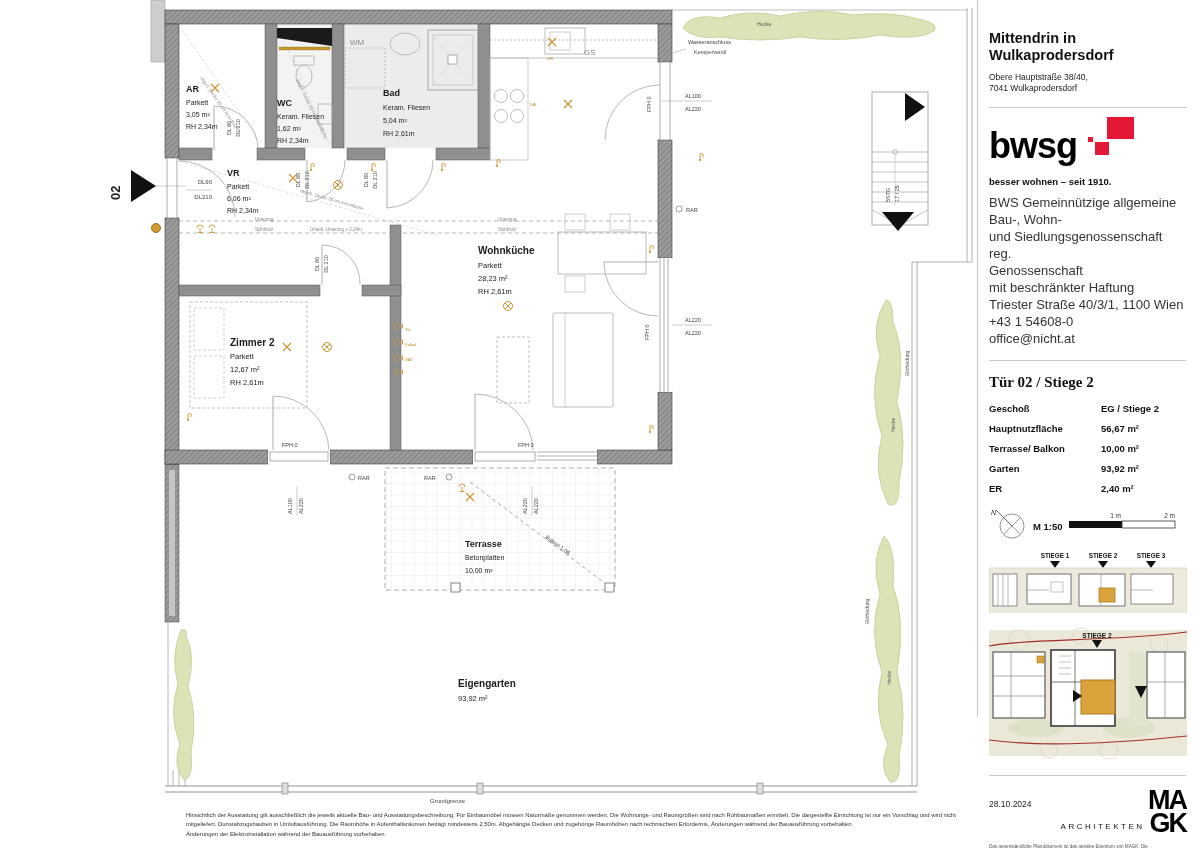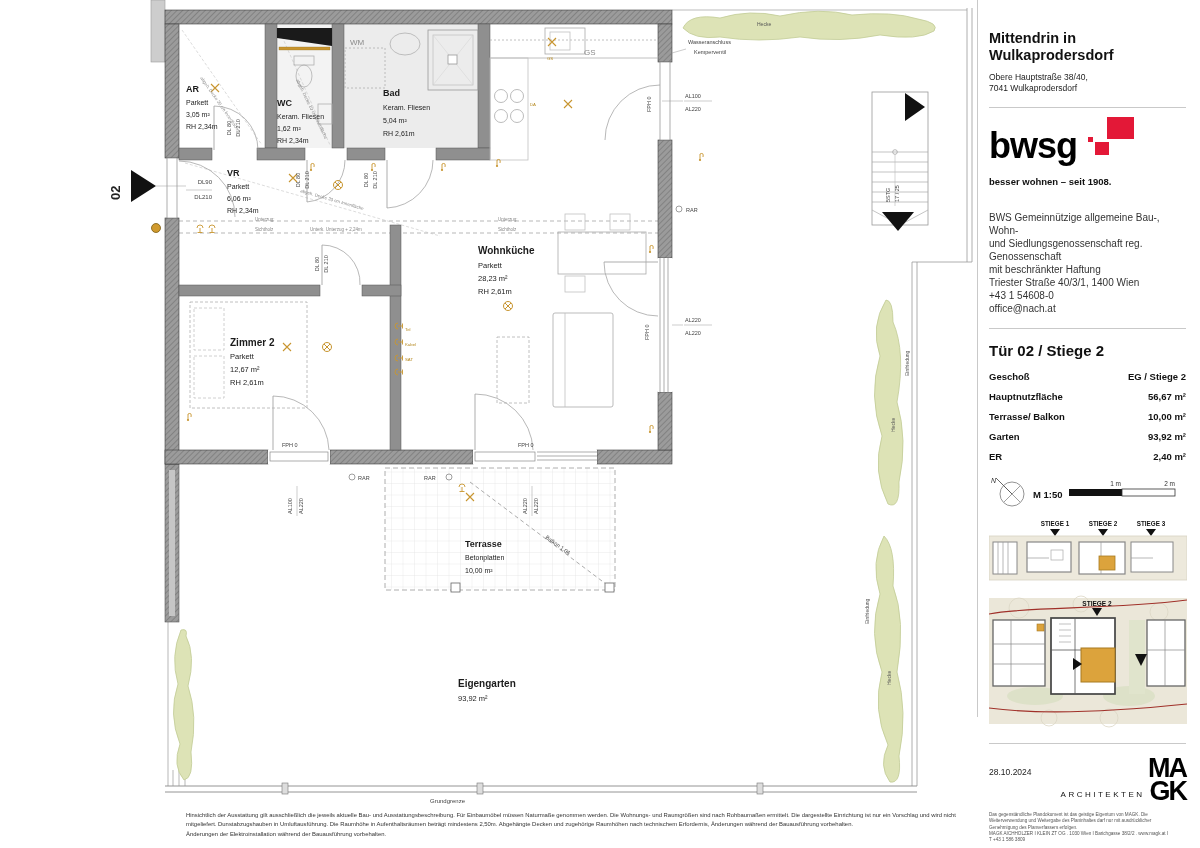--- a/index.html
+++ b/index.html
@@ -19,25 +19,25 @@
   
   #sidebar{position:absolute;left:977px;top:0;width:223px;height:717px;border-left:1px solid #c9c9c9;
            box-sizing:border-box;padding:30px 14px 0 11px;background:#fff;}
   #sidebar hr{border:none;border-top:1px solid #c9c9c9;margin:13px 0;}
   .proj-title{font-size:14.5px;font-weight:bold;color:#111;line-height:1.15;margin:0;}
   .proj-addr{font-size:8.5px;color:#222;line-height:1.3;margin:9px 0 13px 0;}
   .bwsg-row{position:relative;height:52px;margin-top:2px;}
   .bwsg-word{font-size:36px;font-weight:bold;color:#000;letter-spacing:-1px;line-height:50px;margin-top:48px;}
   .sq{position:absolute;}
   .bwsg-tag{font-size:9.5px;font-weight:bold;color:#111;margin-top:3px;}
-  .company{font-size:10px;color:#333;line-height:1.3;margin-top:24px;}
+  .company{font-size:13px;color:#333;line-height:1.3;margin-top:8px;}
   .company span{display:block;}
-  .unit-title{font-size:15px;font-weight:bold;color:#111;margin:2px 0 0 0;}
+  .unit-title{font-size:15px;font-weight:bold;color:#111;margin:2px 0 0 0;font-family:Liberation Serif, serif;}
   .unit-table{margin-top:12px;}
-  .unit-row{display:flex;margin-bottom:9px;justify-content:space-between;}
+  .unit-row{display:flex;margin-bottom:9px;}
   .unit-row .ul{width:112px;font-size:9.5px;font-weight:bold;color:#111;}
   .unit-row .uv{font-size:9.5px;font-weight:bold;color:#111;}
   .scale-svg{display:block;margin-top:10px;}
   .strip-svg{display:block;margin-top:6px;}
   .site-svg{display:block;margin-top:10px;}
   .date-row{display:flex;justify-content:space-between;align-items:flex-start;margin-top:4px;}
   .date{font-size:8.5px;color:#222;margin-top:10px;}
   .magk{text-align:right;line-height:0.82;}
   .magk-ma,.magk-gk{font-size:27px;font-weight:800;letter-spacing:-2px;color:#000;}
   .magk-line2{display:flex;align-items:flex-end;justify-content:center;gap:5px;}
@@ -422,29 +422,29 @@
     <span>7041 Wulkaprodersdorf</span>
   </p>
   <hr>
 
   <div class="bwsg-row">
     <span class="bwsg-word">bwsg</span>
     <span class="sq" style="left:118px;top:-4px;width:27px;height:22px;background:#e31837;"></span>
     <span class="sq" style="left:106px;top:21px;width:14px;height:13px;background:#e31837;"></span>
     <span class="sq" style="left:99px;top:16px;width:5px;height:5px;background:#e31837;"></span>
   </div>
-  <div class="bwsg-tag">besser wohnen – seit 1908.</div>
+  <div class="bwsg-tag">besser wohnen – seit 1910.</div>
   <div class="company">
     <span>BWS Gemeinnützige allgemeine Bau-, Wohn-</span>
     <span>und Siedlungsgenossenschaft reg.</span>
     <span>Genossenschaft</span>
     <span>mit beschränkter Haftung</span>
-    <span>Triester Straße 40/3/1, 1400 Wien</span>
+    <span>Triester Straße 40/3/1, 1100 Wien</span>
     <span>+43 1 54608-0</span>
-    <span>office@nach.at</span>
+    <span>office@nicht.at</span>
   </div>
   <hr>
 
   <h2 class="unit-title">Tür 02 / Stiege 2</h2>
   <div class="unit-table">
     <div class="unit-row">
       <span class="ul">Geschoß</span>
       <span class="uv">EG / Stiege 2</span>
     </div>
     <div class="unit-row">

